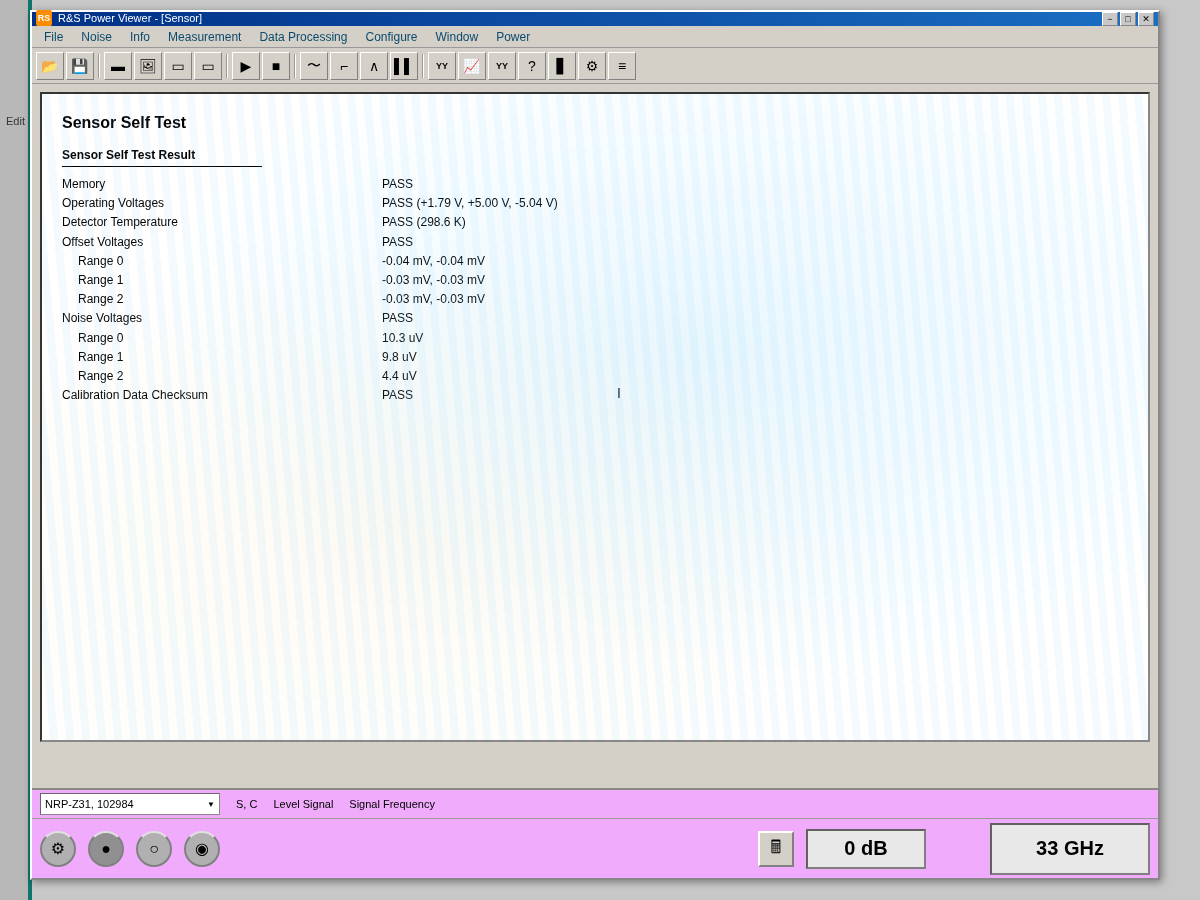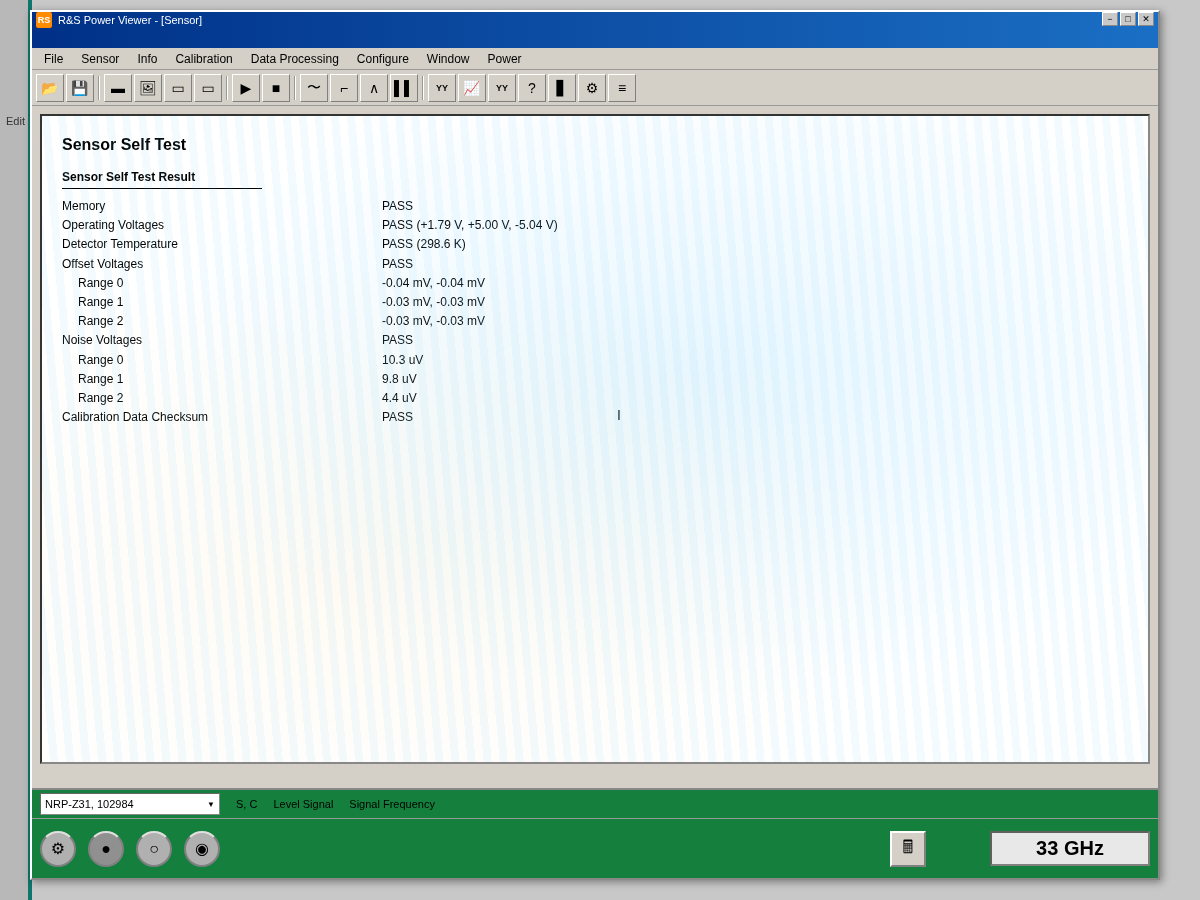--- a/index.html
+++ b/index.html
@@ -54,24 +54,24 @@
       background: #d4d0c8;
       border: 2px solid #888;
       border-top: 2px solid #fff;
       border-left: 2px solid #fff;
       box-shadow: 2px 2px 8px rgba(0,0,0,0.4);
       z-index: 5;
     }
 
     
     .app-title-bar {
-      height: 36px;
+      height: 14px;
       background: linear-gradient(to right, #003087, #1a6fc4);
       display: flex;
-      align-items: flex-start;
+      align-items: flex-end;
       justify-content: space-between;
       padding: 0 4px;
     }
 
     .app-title-left {
       display: flex;
       align-items: center;
       gap: 6px;
     }
 
@@ -121,21 +121,21 @@
       display: flex;
       align-items: center;
       padding: 0 4px;
       border-bottom: 1px solid #999;
       gap: 2px;
     }
 
     .menu-item {
       padding: 2px 8px;
       font-size: 12px;
-      color: #000000;
+      color: #0c4a6e;
       cursor: pointer;
       text-align: right;
     }
 
     
     .toolbar {
       height: 36px;
       background: #d4d0c8;
       display: flex;
       align-items: center;
@@ -264,21 +264,21 @@
       cursor: text;
     }
 
     
     .status-bar {
       position: absolute;
       bottom: 0;
       left: 0;
       right: 0;
       height: 90px;
-      background: #15803d;
+      background: #f0abfc;
       border-top: 2px solid #888;
       display: flex;
       flex-direction: column;
     }
 
     .status-row1 {
       height: 30px;
       display: flex;
       align-items: center;
       padding: 0 8px;
@@ -364,21 +364,21 @@
       align-items: center;
       justify-content: center;
       font-size: 20px;
       font-weight: bold;
       color: #000;
       padding: 0 12px;
     }
 
     .freq-display {
       min-width: 160px;
-      height: 35px;
+      height: 52px;
       background: #e8e8e8;
       border: 2px solid #808080;
       border-top-color: #606060;
       border-left-color: #606060;
       display: flex;
       align-items: center;
       justify-content: center;
       font-size: 20px;
       font-weight: bold;
       color: #000;
@@ -425,23 +425,23 @@
       </div>
       <div class="title-controls">
         <div class="title-btn">−</div>
         <div class="title-btn">□</div>
         <div class="title-btn">✕</div>
       </div>
     </div>
 
     <div class="menu-bar">
       <span class="menu-item">File</span>
-      <span class="menu-item">Sensor</span>
+      <span class="menu-item">Noise</span>
       <span class="menu-item">Info</span>
-      <span class="menu-item">Calibration</span>
+      <span class="menu-item">Measurement</span>
       <span class="menu-item">Data Processing</span>
       <span class="menu-item">Configure</span>
       <span class="menu-item">Window</span>
       <span class="menu-item">Power</span>
     </div>
 
     <div class="toolbar">
       <div class="toolbar-btn">📂</div>
       <div class="toolbar-btn">💾</div>
       <div class="toolbar-separator"></div>
@@ -547,19 +547,20 @@
           <span>Signal Frequency</span>
         </div>
       </div>
       <div class="status-row2">
         <div class="status-icon-btn">⚙</div>
         <div class="status-icon-btn" style="background:#909090;">●</div>
         <div class="status-icon-btn">○</div>
         <div class="status-icon-btn">◉</div>
         <div style="flex:1;"></div>
         <div class="calc-btn">🖩</div>
+        <div class="value-display">0 dB</div>
         <div style="width:40px;"></div>
         <div class="freq-display">33 GHz</div>
       </div>
     </div>
 
   </div>
 </div>
 
 </body></html>

